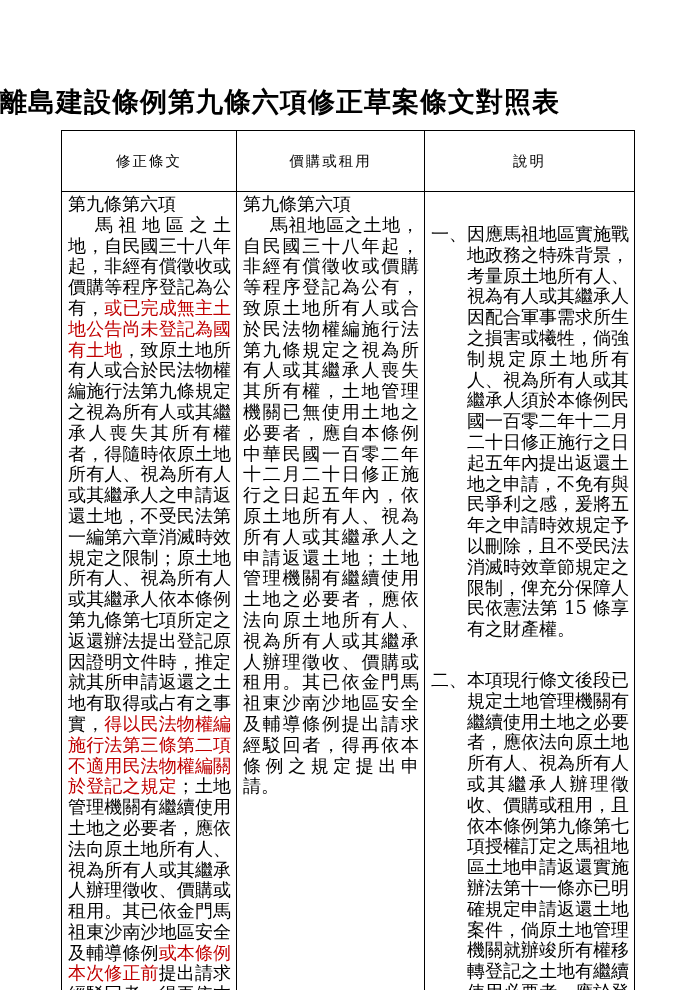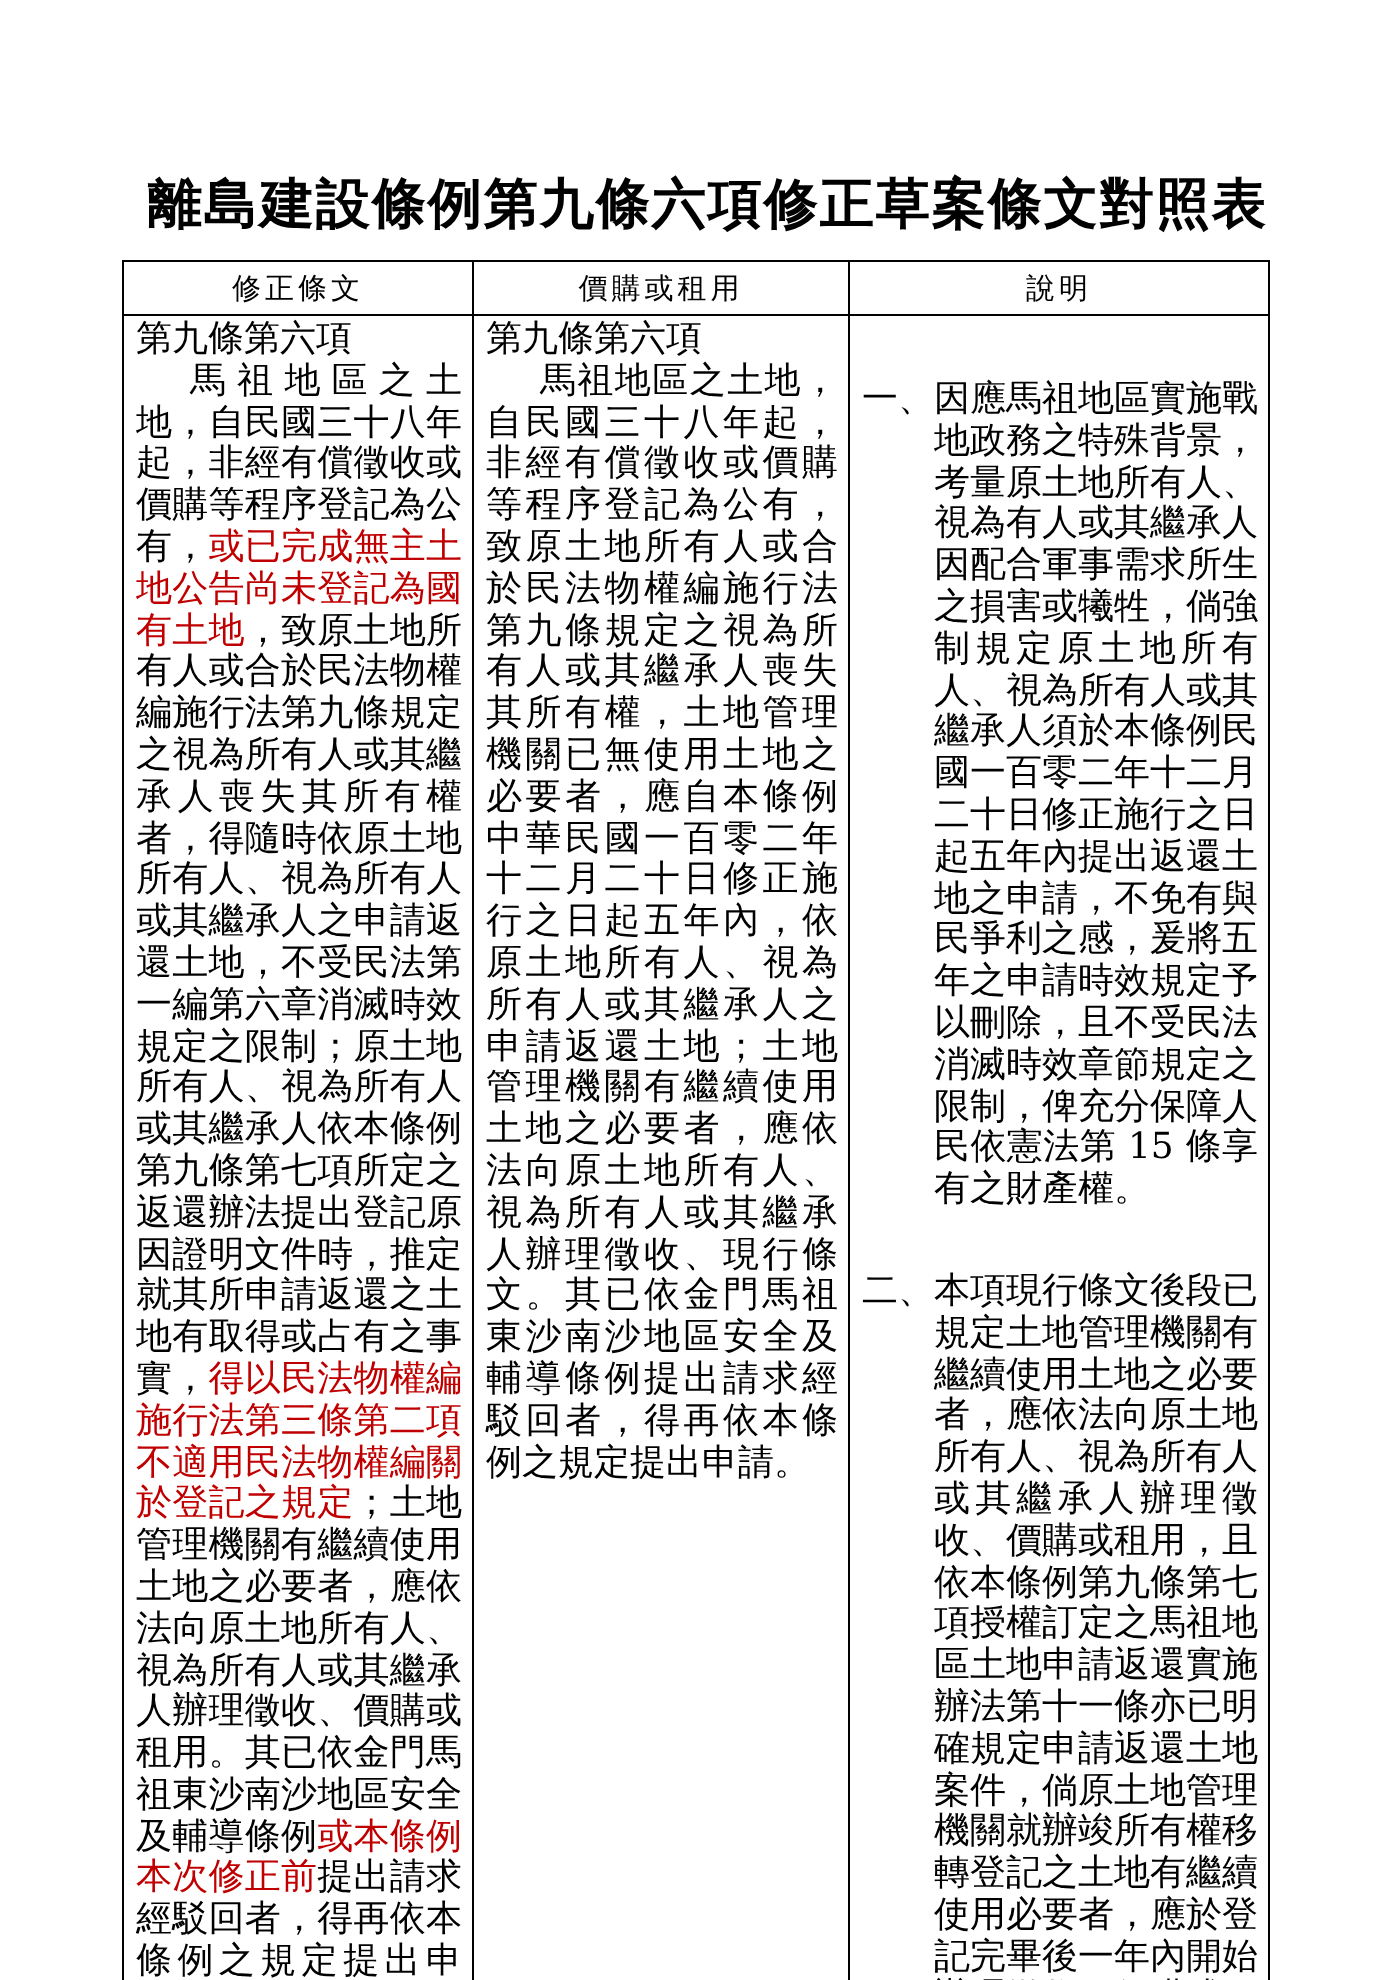--- a/index.html
+++ b/index.html
@@ -12,21 +12,21 @@
     height: 990px;
     position: relative;
     font-family: "DejaVu Serif", "Liberation Serif", serif;
     color: #000000;
   }
   .doc-title {
     position: absolute;
     top: 84px;
     left: 0;
     width: 634px;
-    text-align: right;
+    text-align: left;
     font-size: 27px;
     font-weight: bold;
     letter-spacing: 1px;
     white-space: nowrap;
   }
   table.compare {
     position: absolute;
     left: 61px;
     top: 130px;
     width: 573px;
@@ -39,21 +39,21 @@
   table.compare th,
   table.compare td {
     border: 1.5px solid #000000;
   }
   table.compare th {
     font-weight: normal;
     font-size: 14.5px;
     height: 24px;
     text-align: center;
     letter-spacing: 2px;
-    padding: 1px 0;
+    padding: 18px 0;
   }
   table.compare td.body-cell {
     vertical-align: top;
     height: 726px;
     padding: 2px 5px 4px 6px;
     font-size: 18px;
     line-height: 20.8px;
     text-align: justify;
     text-justify: inter-character;
   }
@@ -90,21 +90,21 @@
     </tr>
   </thead>
   <tbody>
     <tr>
       <td class="body-cell">
         <div class="article-heading">第九條第六項</div>
         <div class="law-paragraph"><span>馬祖地區之土地，自民國三十八年起，非經有償徵收或價購等程序登記為公有，</span><span class="red">或已完成無主土地公告尚未登記為國有土地</span><span>，致原土地所有人或合於民法物權編施行法第九條規定之視為所有人或其繼承人喪失其所有權者，得隨時依原土地所有人、視為所有人或其繼承人之申請返還土地，不受民法第一編第六章消滅時效規定之限制；原土地所有人、視為所有人或其繼承人依本條例第九條第七項所定之返還辦法提出登記原因證明文件時，推定就其所申請返還之土地有取得或占有之事實，</span><span class="red">得以民法物權編施行法第三條第二項不適用民法物權編關於登記之規定</span><span>；土地管理機關有繼續使用土地之必要者，應依法向原土地所有人、視為所有人或其繼承人辦理徵收、價購或租用。其已依金門馬祖東沙南沙地區安全及輔導條例</span><span class="red">或本條例本次修正前</span><span>提出請求經駁回者，得再依本條例之規定提出申請。</span></div>
       </td>
       <td class="body-cell">
         <div class="article-heading">第九條第六項</div>
-        <div class="law-paragraph">馬祖地區之土地，自民國三十八年起，非經有償徵收或價購等程序登記為公有，致原土地所有人或合於民法物權編施行法第九條規定之視為所有人或其繼承人喪失其所有權，土地管理機關已無使用土地之必要者，應自本條例中華民國一百零二年十二月二十日修正施行之日起五年內，依原土地所有人、視為所有人或其繼承人之申請返還土地；土地管理機關有繼續使用土地之必要者，應依法向原土地所有人、視為所有人或其繼承人辦理徵收、現行條文。其已依金門馬祖東沙南沙地區安全及輔導條例提出請求經駁回者，得再依本條例之規定提出申請。</div>
+        <div class="law-paragraph">馬祖地區之土地，自民國三十八年起，非經有償徵收或價購等程序登記為公有，致原土地所有人或合於民法物權編施行法第九條規定之視為所有人或其繼承人喪失其所有權，土地管理機關已無使用土地之必要者，應自本條例中華民國一百零二年十二月二十日修正施行之日起五年內，依原土地所有人、視為所有人或其繼承人之申請返還土地；土地管理機關有繼續使用土地之必要者，應依法向原土地所有人、視為所有人或其繼承人辦理徵收、價購或租用。其已依金門馬祖東沙南沙地區安全及輔導條例提出請求經駁回者，得再依本條例之規定提出申請。</div>
       </td>
       <td class="body-cell">
         <div>
             <div class="exp-item"><span class="num">一、</span><span>因應馬祖地區實施戰地政務之特殊背景，考量原土地所有人、視為有人或其繼承人因配合軍事需求所生之損害或犧牲，倘強制規定原土地所有人、視為所有人或其繼承人須於本條例民國一百零二年十二月二十日修正施行之日起五年內提出返還土地之申請，不免有與民爭利之感，爰將五年之申請時效規定予以刪除，且不受民法消滅時效章節規定之限制，俾充分保障人民依憲法第 15 條享有之財產權。</span></div>
             <div class="exp-item"><span class="num">二、</span><span>本項現行條文後段已規定土地管理機關有繼續使用土地之必要者，應依法向原土地所有人、視為所有人或其繼承人辦理徵收、價購或租用，且依本條例第九條第七項授權訂定之馬祖地區土地申請返還實施辦法第十一條亦已明確規定申請返還土地案件，倘原土地管理機關就辦竣所有權移轉登記之土地有繼續使用必要者，應於登記完畢後一年內開始辦理徵收、價購或租用作業，在土地管理機關有繼續使用土地之必要，仍應於申請返還之土地登記完畢後始得辦理徵收、價購或租用作業，惟本項現行條文所謂「土地管理機關已無使用土地之必要</span></div>
           </div>
       </td>
     </tr>
   </tbody>
 </table>

